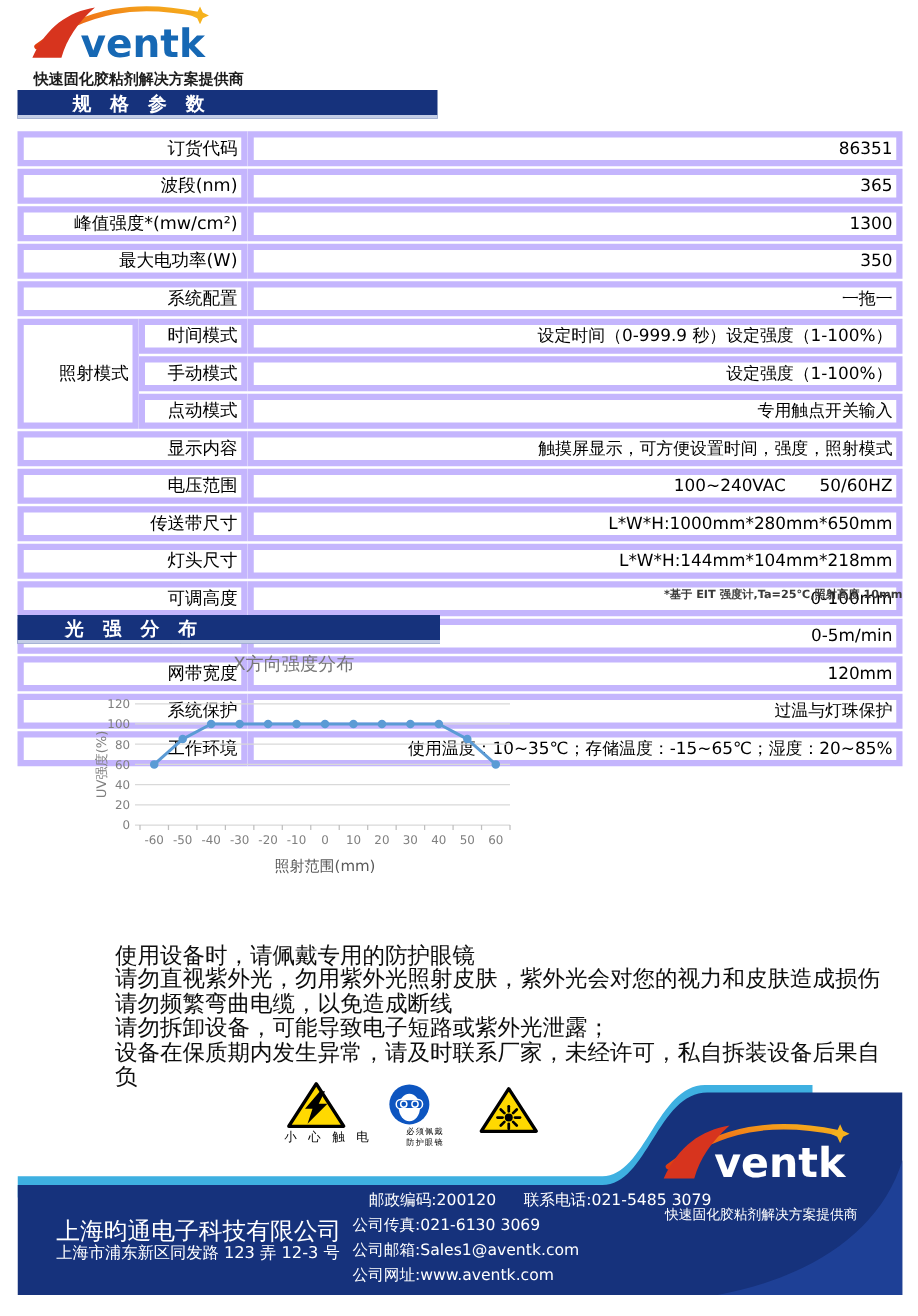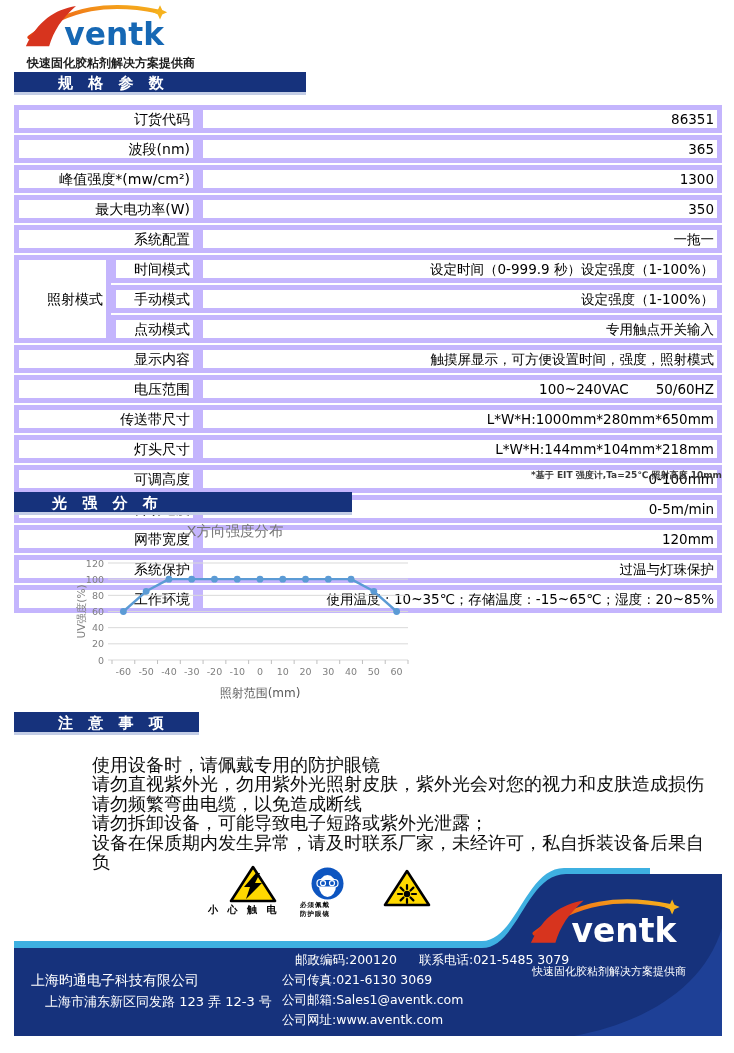--- a/index.html
+++ b/index.html
@@ -24,28 +24,28 @@
   .chart-wrap svg{display:block;}
   .tick{font-size:9.5px;fill:#7f7f7f;}
   .chart-title{font-size:14.5px;fill:#767676;}
   .axis-label{font-size:10.5px;fill:#7f7f7f;}
   .axis-label-x{font-size:12px;fill:#595959;}
   
   .notes{position:absolute;left:92px;top:755px;width:620px;}
   .note-line{font-size:18px;color:#0d0d0d;line-height:19.4px;}
   
   .wicon{position:absolute;}
-  .wlabel{position:absolute;text-align:left;color:#000;font-weight:bold;}
+  .wlabel{position:absolute;text-align:right;color:#000;font-weight:normal;}
   .wlabel.shock{left:208px;top:903px;width:90px;font-size:10px;letter-spacing:3px;}
   .wlabel.gog{left:300px;top:901px;width:55px;font-size:6.5px;line-height:8.5px;letter-spacing:1px;}
   
   .footer{position:absolute;left:14px;top:868px;width:708px;height:172px;}
   .footer svg.shape{position:absolute;left:0;top:0;}
   .f-text{position:absolute;color:#fff;}
-  .f-company{left:17px;top:104px;font-size:14px;}
+  .f-company{left:31px;top:104px;font-size:19px;}
   .f-address{left:31px;top:125px;font-size:13px;}
   .f-line{left:268px;font-size:12.5px;}
   .f-l1{top:84px;padding-left:13px;} .f-l2{top:104px;} .f-l3{top:124px;} .f-l4{top:144px;}
   .f-phone{margin-left:22px;}
   .f-logo{position:absolute;left:516px;top:30px;}
   .f-tagline{position:absolute;left:495px;top:96px;width:200px;text-align:center;
              color:#fff;font-size:11px;}
 </style>
 </head>
 <body>
@@ -60,21 +60,21 @@
         <stop offset="1" stop-color="#f6b21d"></stop>
       </linearGradient>
     </defs>
     <path d="M5,37 C50,3 95,-3 149,8" stroke="url(#lg1)" stroke-width="4.6" fill="none" stroke-linecap="round"></path>
     <path d="M151,1 L153.5,6.5 L159,9 L153.5,11.5 L151,17 L148.5,11.5 L143,9 L148.5,6.5 Z" fill="#f6b21d"></path>
     <path d="M1,47 C14,19 33,6 57,2 C41,16 32,30 27,47 Z" fill="#d7341e"></path>
     <text x="44" y="46" font-size="35" font-weight="bold" fill="#1668b4">ventk</text>
   </svg>
   <div class="tagline-top">快速固化胶粘剂解决方案提供商</div>
 
-  <div class="bar" style="top:72px;width:292px;">规 格 参 数</div>
+  <div class="bar" style="top:72px;width:336px;">规 格 参 数</div>
 
   <table class="spec">
     <colgroup>
         <col style="width:97px">
         <col style="width:87px">
         <col>
       </colgroup>
     <tbody>
         <tr>
           <td class="c-label" colspan="2">订货代码</td>
@@ -207,21 +207,20 @@
         <circle cx="253.30769230769232" cy="63.16666666666666" r="3.4" fill="#5b9bd5"></circle>
         <circle cx="276.0769230769231" cy="63.16666666666666" r="3.4" fill="#5b9bd5"></circle>
         <circle cx="298.84615384615387" cy="75.29166666666666" r="3.4" fill="#5b9bd5"></circle>
         <circle cx="321.61538461538464" cy="95.5" r="3.4" fill="#5b9bd5"></circle>
         <text x="160" y="20" text-anchor="middle" class="chart-title">X方向强度分布</text>
         <text x="10" y="95.5" text-anchor="middle" class="axis-label" transform="rotate(-90 10 95.5)">UV强度(%)</text>
         <text x="185" y="181" text-anchor="middle" class="axis-label-x">照射范围(mm)</text>
       </svg>
   </div>
 
-  <div class="bar" style="top:712px;width:185px;">注 意 事 项</div>
 
   <div class="notes">
       <div class="note-line">使用设备时，请佩戴专用的防护眼镜</div>
       <div class="note-line">请勿直视紫外光，勿用紫外光照射皮肤，紫外光会对您的视力和皮肤造成损伤</div>
       <div class="note-line">请勿频繁弯曲电缆，以免造成断线</div>
       <div class="note-line">请勿拆卸设备，可能导致电子短路或紫外光泄露；</div>
       <div class="note-line">设备在保质期内发生异常，请及时联系厂家，未经许可，私自拆装设备后果自负</div>
     </div>
 
   <svg class="wicon" style="left:227px;top:864px;" width="52" height="40" viewBox="0 0 50 40">

